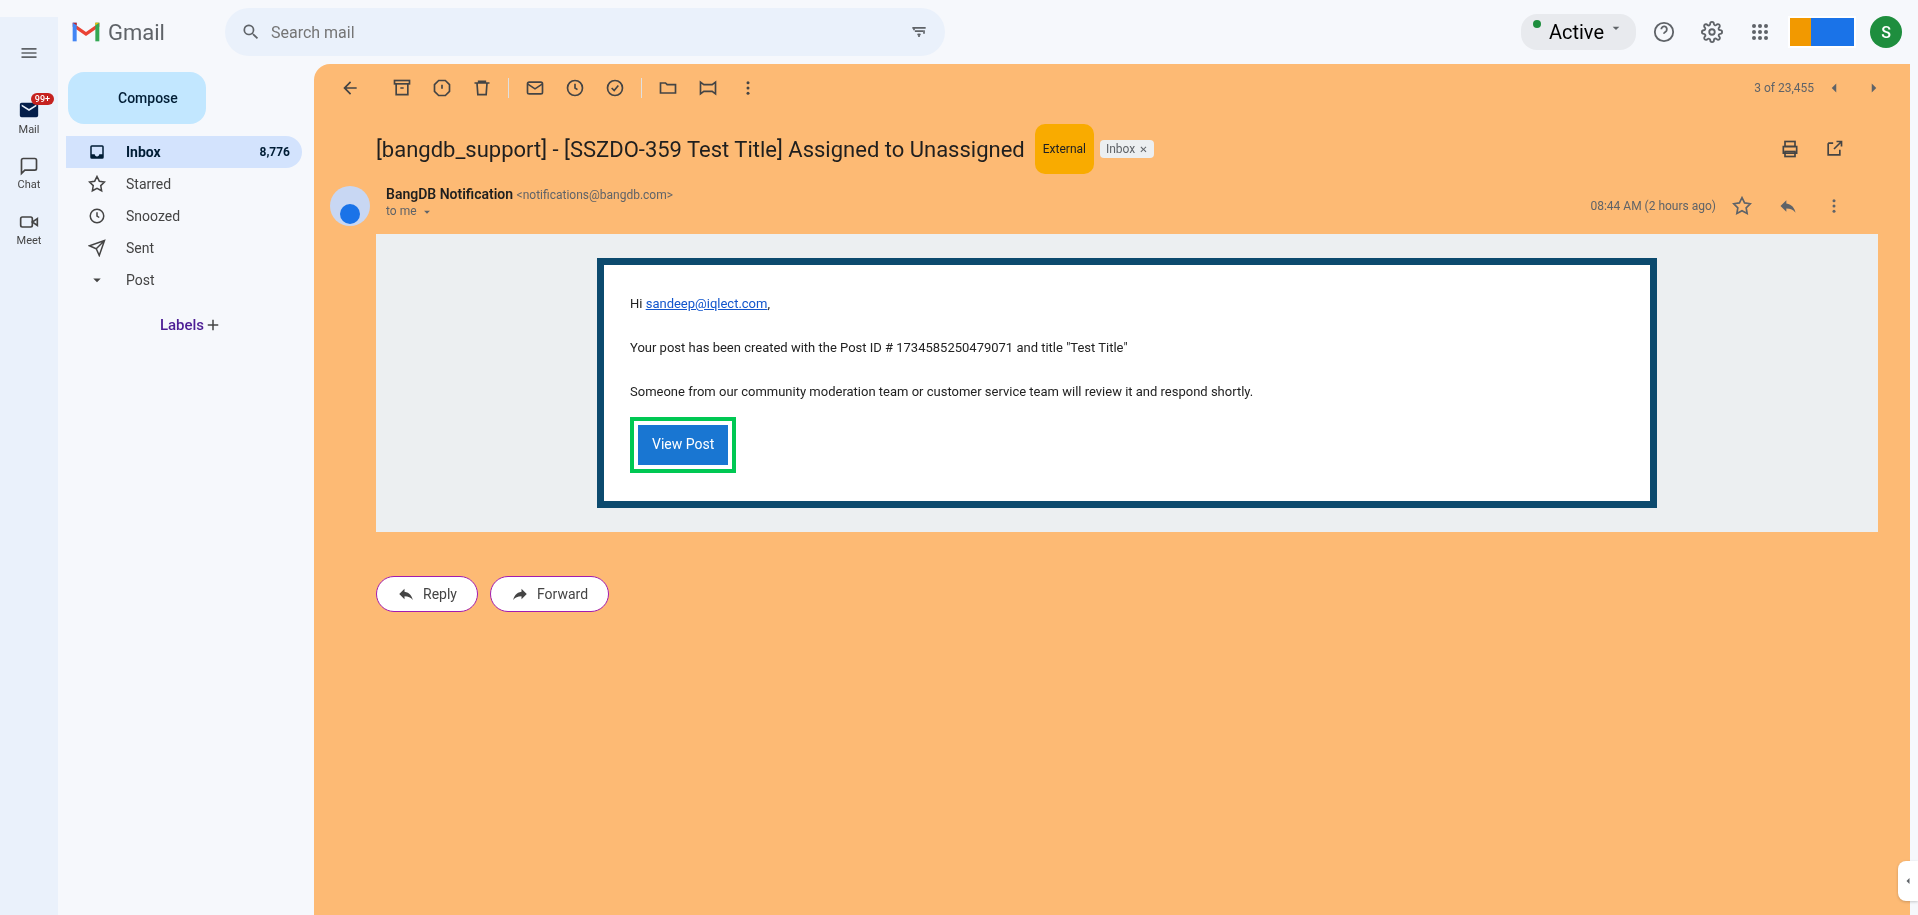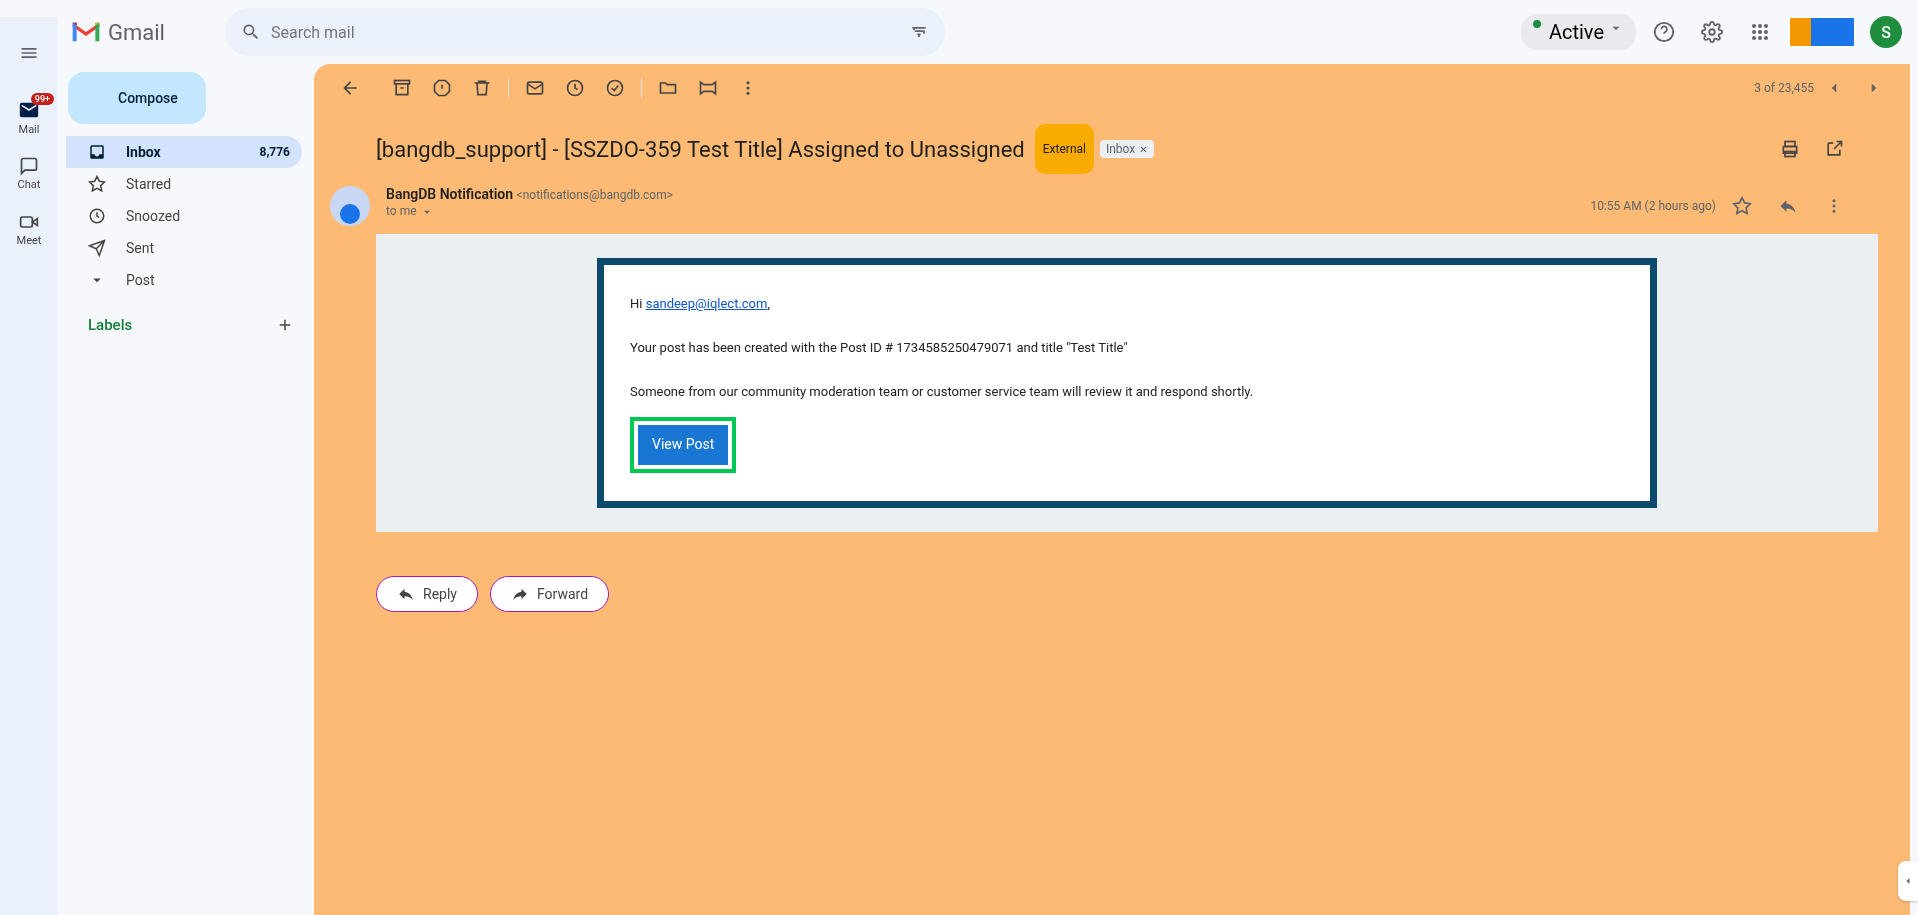--- a/index.html
+++ b/index.html
@@ -33,21 +33,21 @@
 
 
 .sidebar { width: 256px; padding: 8px 0 0 8px; }
 .compose-btn { display: flex; align-items: center; background: #c2e7ff; border-radius: 16px; padding: 16px 34px; margin-left: 2px; margin-bottom: 12px; cursor: pointer; width: 138px; font-size: 14px; font-weight: 500; color: #001d35; }
 .compose-btn .pencil { margin-right: 16px; }
 .nav-item { display: flex; align-items: center; height: 32px; padding: 0 12px 0 22px; border-radius: 0 16px 16px 0; margin-right: 12px; font-size: 14px; color: #444; cursor: pointer; }
 .nav-item.active { background: #d3e3fd; font-weight: 700; color: #001d35; }
 .nav-item .icon { width: 20px; margin-right: 18px; color: #444; display: inline-flex; }
 .nav-item.active .icon { color: #001d35; }
 .nav-item .count { margin-left: auto; font-size: 12px; font-weight: 700; }
-.labels-header { display: flex; align-items: center; justify-content: space-between; padding: 20px 20px 4px 22px; font-size: 15px; font-weight: 500; color: #15803d; }
+.labels-header { display: flex; align-items: center; justify-content: center; padding: 20px 20px 4px 22px; font-size: 15px; font-weight: 500; color: #4c1d95; }
 
 
 .content { flex: 1; background: #fdba74; border-radius: 16px 0 0 0; margin-right: 8px; display: flex; flex-direction: column; overflow: hidden; }
 .toolbar { height: 48px; display: flex; align-items: center; padding: 0 16px; }
 .tb-icon { width: 40px; height: 40px; display: flex; align-items: center; justify-content: center; border-radius: 50%; cursor: pointer; color: #444; }
 .tb-sep { width: 1px; height: 20px; background: #e0e0e0; margin: 0 6px; }
 .tb-right { margin-left: auto; display: flex; align-items: center; color: #5f6368; font-size: 12px; }
 
 .subject-row { display: flex; align-items: center; padding: 12px 56px 8px 62px; text-align: center; }
 .subject { font-size: 22px; color: #1f1f1f; font-weight: 400; margin-right: 10px; }
@@ -348,21 +348,21 @@
             <span class="sender-email">&lt;notifications@bangdb.com&gt;</span>
           </div>
           <div class="to-line">
             <span>to me</span>
             <svg style="display:inline;vertical-align:middle" width="14" height="14" viewBox="0 0 24 24" fill="#5f6368">
                 <path d="M7 10l5 5 5-5z"></path>
               </svg>
           </div>
         </div>
         <div class="msg-meta">
-          <span>10:55 AM (2 hours ago)</span>
+          <span>08:44 AM (2 hours ago)</span>
           <div class="tb-icon">
               <svg width="20" height="20" viewBox="0 0 24 24" fill="none" stroke="#5f6368" stroke-width="2">
                 <path d="m12 2 3.09 6.26L22 9.27l-5 4.87 1.18 6.88L12 17.77l-6.18 3.25L7 14.14 2 9.27l6.91-1.01L12 2z"></path>
               </svg>
             </div>
           <div class="tb-icon">
               <svg width="20" height="20" viewBox="0 0 24 24" fill="#5f6368">
                 <path d="M10 9V5l-7 7 7 7v-4.1c5 0 8.5 1.6 11 5.1-1-5-4-10-11-11z"></path>
               </svg>
             </div>

